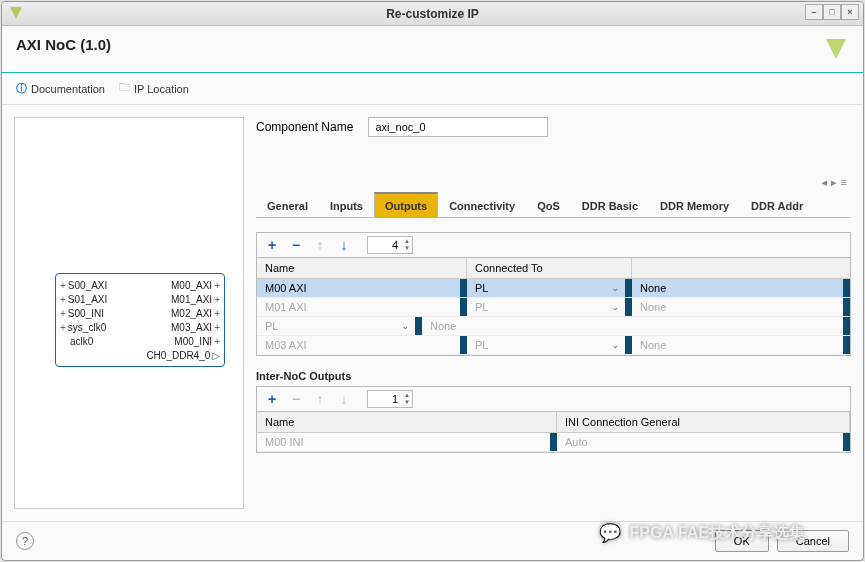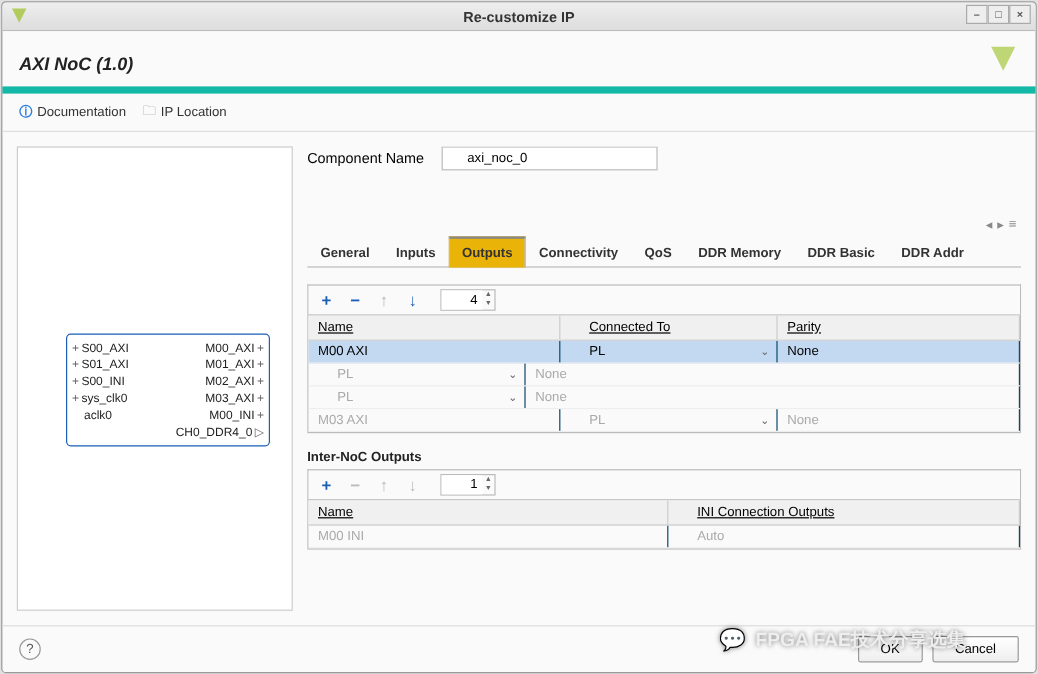--- a/index.html
+++ b/index.html
@@ -5,60 +5,60 @@
 * { box-sizing: border-box; margin: 0; padding: 0; font-family: Arial, sans-serif; }
 body { background: #e0e0e0; width: 865px; height: 562px; overflow: hidden; position: relative; }
 
 .window { background: #fafafa; width: 863px; height: 560px; margin: 1px; border: 1px solid #999; border-radius: 4px; display: flex; flex-direction: column; }
 
 .titlebar { height: 24px; background: linear-gradient(#eee,#ddd); border-bottom: 1px solid #bbb; display: flex; align-items: center; justify-content: center; position: relative; font-size: 12px; font-weight: bold; color: #333; border-radius: 4px 4px 0 0; }
 .titlebar .logo { position: absolute; left: 6px; top: 3px; }
 .titlebar .winbtns { position: absolute; right: 4px; top: 2px; display: flex; gap: 0; }
 .titlebar .winbtns span { width: 18px; height: 16px; border: 1px solid #aaa; background: #eee; font-size: 9px; display: flex; align-items: center; justify-content: center; color: #555; cursor: pointer; }
 
-.header { padding: 10px 14px; display: flex; align-items: flex-end; justify-content: space-between; border-bottom: 6px solid #14b8a6; font-style: italic; }
+.header { padding: 10px 14px; display: flex; align-items: flex-start; justify-content: space-between; border-bottom: 1px solid #14b8a6; }
 .header h2 { font-size: 15px; font-weight: bold; color: #222; }
 
 .toolbar { padding: 6px 14px; border-bottom: 1px solid #ddd; display: flex; align-items: center; gap: 14px; font-size: 11px; color: #333; }
 .toolbar .item { display: flex; align-items: center; gap: 4px; cursor: pointer; }
 
 .content { flex: 1; display: flex; padding: 12px; gap: 12px; overflow: hidden; }
 
 .preview { width: 230px; border: 1px solid #ccc; background: #fff; position: relative; }
 .ipblock { position: absolute; top: 155px; left: 40px; width: 170px; border: 1.5px solid #1a5eb5; border-radius: 4px; background: #fff; padding: 4px 0; }
 .ipblock .row { display: flex; justify-content: space-between; font-size: 10px; color: #222; padding: 0 4px; height: 14px; align-items: center; }
 .ipblock .port { display: flex; align-items: center; gap: 2px; }
 .plus { font-size: 10px; color: #666; }
 
 .main { flex: 1; display: flex; flex-direction: column; gap: 10px; overflow: hidden; }
 .compname { display: flex; align-items: center; gap: 15px; font-size: 12px; }
-.compname input { border: 1px solid #bbb; padding: 3px 20px; font-size: 11px; width: 180px; }
+.compname input { border: 1px solid #bbb; padding: 3px 6px; font-size: 11px; width: 180px; }
 
 .tabs { display: flex; border-bottom: 1px solid #bbb; font-size: 11px; align-items: center; }
 .tabs .tab { padding: 6px 10px; cursor: pointer; border: 1px solid transparent; border-bottom: none; position: relative; top: 1px; color: #333; font-weight: bold; margin-top: 44px; }
 .tabs .tab.active { background: #eab308; border-color: #bbb; border-top: 2px solid #888; }
 .tabs .extra { margin-left: auto; display: flex; gap: 4px; color: #888; padding-right: 4px; }
 
 .section { margin-top: 4px; }
 .section-title { font-size: 11px; font-weight: bold; color: #222; margin-bottom: 4px; }
 .tbtoolbar { display: flex; align-items: center; gap: 6px; border: 1px solid #bbb; padding: 3px 6px; border-bottom: none; background: #fafafa; }
 .tbtoolbar .btn { width: 18px; height: 18px; display: flex; align-items: center; justify-content: center; font-size: 14px; font-weight: bold; color: #1a5eb5; cursor: pointer; }
 .tbtoolbar .btn.dis { color: #bbb; cursor: default; }
 .tbtoolbar .spin { display: flex; align-items: center; border: 1px solid #bbb; margin-left: 8px; }
 .tbtoolbar .spin input { width: 34px; border: none; padding: 2px 4px; font-size: 11px; text-align: right; }
 .tbtoolbar .spin .arrows { display: flex; flex-direction: column; font-size: 6px; line-height: 7px; color: #666; padding: 0 2px; cursor: pointer; }
 
 .table { border: 1px solid #bbb; font-size: 11px; }
-.table .hdr { display: flex; background: #f0f0f0; border-bottom: 1px solid #ccc; text-decoration: underline; }
+.table .hdr { display: flex; background: #f0f0f0; border-bottom: 1px solid #ccc; }
 .table .hdr > div { padding: 4px 8px; border-right: 1px solid #ccc; }
 .table .body { max-height: 110px; overflow: auto; }
 .table .trow { display: flex; border-bottom: 1px solid #eee; }
-.table .trow > div { padding: 3px 8px; border-right: 1px solid #0c4a6e; display: flex; align-items: center; text-align: right; }
+.table .trow > div { padding: 3px 8px; border-right: 7px solid #0c4a6e; display: flex; align-items: center; text-align: right; }
 .table .c1 { width: 210px; }
-.table .c2 { width: 165px; position: relative; margin-left: 16px; }
+.table .c2 { width: 165px; position: relative; }
 .table .c3 { flex: 1; }
 .table .trow.sel { background: #c3d9f2; }
 .table .trow.dis { color: #aaa; }
 .table .caret { position: absolute; right: 6px; color: #666; font-size: 9px; }
 
 .table2 .c1 { width: 300px; }
 .table2 .c2 { flex: 1; }
 
 .footer { padding: 8px 14px; display: flex; align-items: center; border-top: 1px solid #ddd; }
 .help { width: 18px; height: 18px; border: 1px solid #999; border-radius: 50%; display: flex; align-items: center; justify-content: center; font-size: 11px; color: #555; cursor: pointer; }
@@ -177,22 +177,22 @@
         <span>Component Name</span>
         <input value="axi_noc_0" style="">
       </div>
 
       <div class="tabs">
         <div class="tab">General</div>
         <div class="tab">Inputs</div>
         <div class="tab active">Outputs</div>
         <div class="tab">Connectivity</div>
         <div class="tab">QoS</div>
+        <div class="tab">DDR Basic</div>
         <div class="tab">DDR Memory</div>
-        <div class="tab">DDR Basic</div>
         <div class="tab">DDR Addr</div>
         <div class="extra">
           <span>◂</span>
           <span>▸</span>
           <span>≡</span>
         </div>
       </div>
 
       <div class="section">
         <div class="tbtoolbar">
@@ -205,29 +205,29 @@
             <span class="arrows">
                 <span>▲</span>
                 <span>▼</span>
               </span>
           </span>
         </div>
         <div class="table">
           <div class="hdr">
             <div class="c1">Name</div>
             <div class="c2">Connected To</div>
-            <div class="c3">Parity</div>
           </div>
           <div class="body" id="axi-body">
               <div class="trow sel">
                 <div class="c1">M00 AXI</div>
                 <div class="c2">PL<span class="caret">⌄</span></div>
                 <div class="c3">None</div>
               </div>
               <div class="trow dis">
+                <div class="c1">M01 AXI</div>
                 <div class="c2">PL<span class="caret">⌄</span></div>
                 <div class="c3">None</div>
               </div>
               <div class="trow dis">
                 <div class="c2">PL<span class="caret">⌄</span></div>
                 <div class="c3">None</div>
               </div>
               <div class="trow dis">
                 <div class="c1">M03 AXI</div>
                 <div class="c2">PL<span class="caret">⌄</span></div>
@@ -248,21 +248,21 @@
             <input value="1" style="">
             <span class="arrows">
                 <span>▲</span>
                 <span>▼</span>
               </span>
           </span>
         </div>
         <div class="table table2">
           <div class="hdr">
             <div class="c1">Name</div>
-            <div class="c2">INI Connection Outputs</div>
+            <div class="c2">INI Connection General</div>
           </div>
           <div class="body" id="ini-body">
               <div class="trow dis">
                 <div class="c1">M00 INI</div>
                 <div class="c2">Auto</div>
               </div>
             </div>
         </div>
       </div>
     </div>

